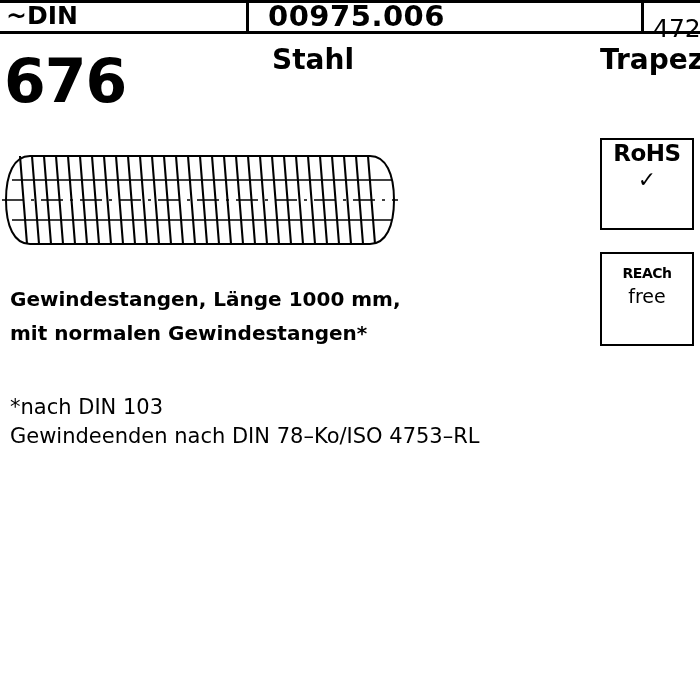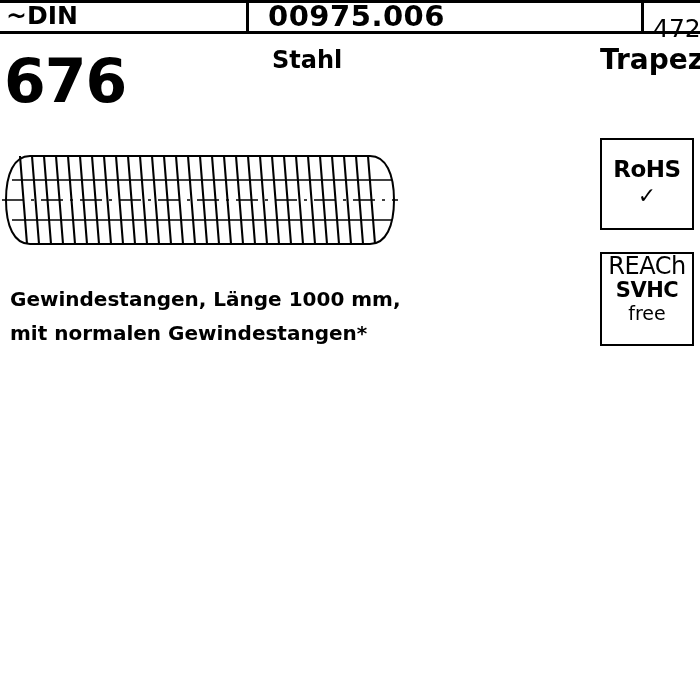--- a/index.html
+++ b/index.html
@@ -83,21 +83,21 @@
     position: absolute;
     left: 4px; top: 50px;
     font-size: 60px;
     font-weight: bold;
     line-height: 62px;
     letter-spacing: -1px;
   }
   .material {
     position: absolute;
     left: 272px; top: 43px;
-    font-size: 24px;
+    font-size: 28px;
     font-weight: bold;
     line-height: 34px;
   }
   .thread-type {
     position: absolute;
     left: 600px; top: 43px;
     font-size: 28px;
     font-weight: bold;
     line-height: 34px;
   }
@@ -120,38 +120,37 @@
   }
   .badge-rohs {
     left: 600px; top: 138px;
     width: 94px;
     height: 92px;
   }
   .badge-rohs .b-title {
     font-size: 23px;
     font-weight: bold;
     line-height: 26px;
-    margin-top: 16px;
     letter-spacing: -0.5px;
   }
   .badge-rohs .b-check {
     font-size: 22px;
     line-height: 24px;
     margin-top: 2px;
   }
   .badge-reach {
     left: 600px; top: 252px;
     width: 94px;
     height: 94px;
   }
   .badge-reach .b-l1 {
-    font-size: 24px;
-    font-weight: normal;
+    font-size: 14px;
+    font-weight: bold;
     line-height: 24px;
-    margin-top: 0;
+    margin-top: 7px;
     letter-spacing: -0.5px;
   }
   .badge-reach .b-l2 {
     font-size: 21px;
     font-weight: bold;
     line-height: 24px;
     letter-spacing: -0.5px;
   }
   .badge-reach .b-l3 {
     font-size: 19px;
@@ -226,23 +225,26 @@
     </svg>
   </div>
 
   <div class="badge badge-rohs">
     <div class="b-title">RoHS</div>
     <div class="b-check">✓</div>
   </div>
 
   <div class="badge badge-reach">
     <div class="b-l1">REACh</div>
-    <div class="b-l2">SVHC</div>
     <div class="b-l3">free</div>
   </div>
 
   <div class="desc">
     <span class="l1">Gewindestangen, Länge 1000 mm,</span>
     <span class="l2">mit normalen Gewindestangen*</span>
   </div>
 
+  <div class="notes">
+    <span class="n-line">*nach DIN 103</span>
+    <span class="n-line">Gewindeenden nach DIN 78–Ko/ISO 4753–RL</span>
+  </div>
 
 </div>
 
 </body></html>

